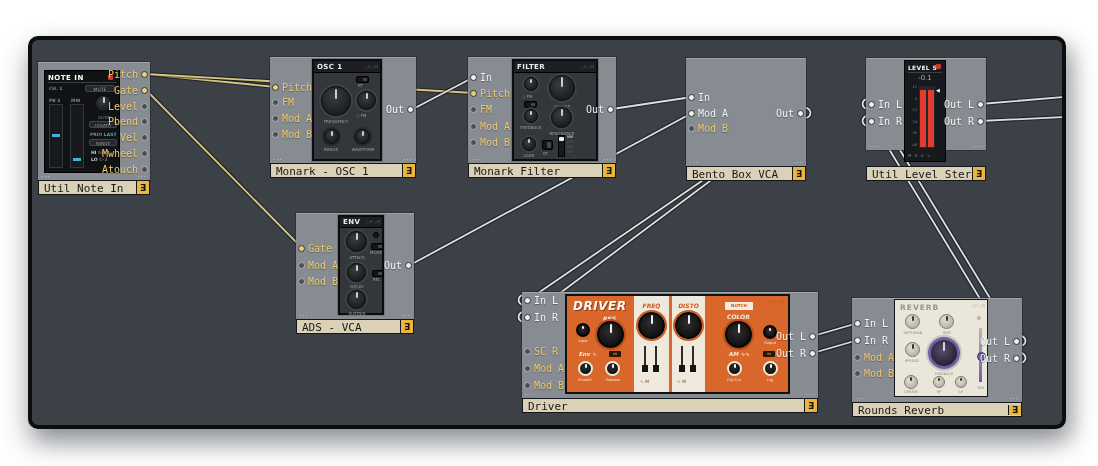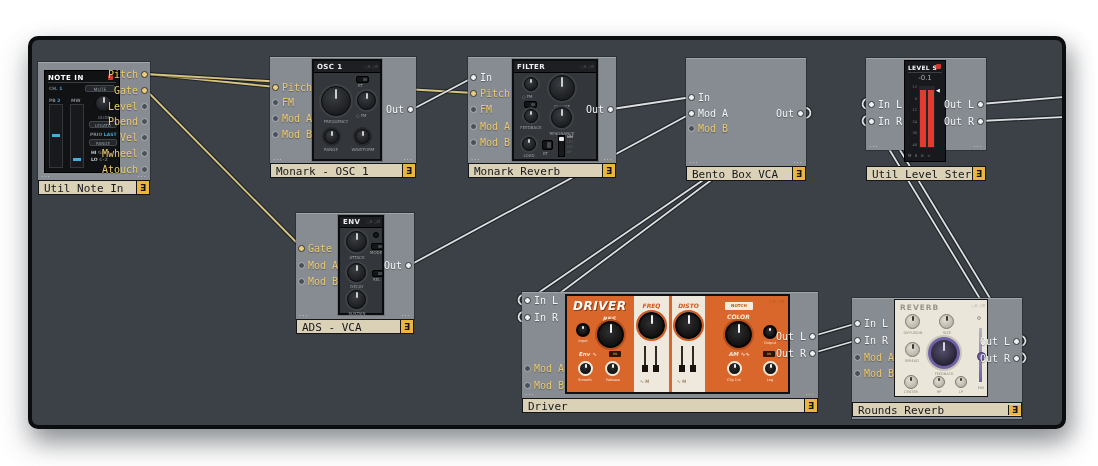--- a/index.html
+++ b/index.html
@@ -306,21 +306,21 @@
       <div class="ports" style="position: absolute; inset: 0px;">
             <div class="prow out" style="top: 44px;">
               <span class="plab aud">Out</span>
               <span class="pdot con aud"></span>
             </div>
           </div>
       <span class="grip gl">···</span>
       <span class="grip gr">···</span>
     </div>
     <div class="namebar" style="top: 106px;">
-      <span class="nametext">Monark Reverb</span>
+      <span class="nametext">Monark Filter</span>
       <span class="structicon">Ǝ</span>
     </div>
   </div>
 
   <div class="module" style="left: 654px; top: 18px; width: 120px; height: 123px;">
     <div class="panel" style="height: 108px;">
       <div class="ports" style="position: absolute; inset: 0px;">
             <div class="prow in" style="top: 31px;">
               <span class="pdot con aud"></span>
               <span class="plab aud">In</span>
@@ -526,20 +526,24 @@
       </div>
       <div class="ports" style="position: absolute; inset: 0px;">
             <div class="prow in" style="top: 0px;">
               <span class="pdot con aud"></span>
               <span class="plab aud">In L</span>
             </div>
             <div class="prow in" style="top: 17px;">
               <span class="pdot con aud"></span>
               <span class="plab aud">In R</span>
             </div>
+            <div class="prow in" style="top: 51px;">
+              <span class="pdot unc"></span>
+              <span class="plab evt">SC R</span>
+            </div>
             <div class="prow in" style="top: 68px;">
               <span class="pdot unc"></span>
               <span class="plab evt">Mod A</span>
             </div>
             <div class="prow in" style="top: 85px;">
               <span class="pdot unc"></span>
               <span class="plab evt">Mod B</span>
             </div>
           </div>
       <div class="ports" style="position: absolute; inset: 0px;">
@@ -555,21 +559,21 @@
       <span class="grip gl">···</span>
       <span class="grip gr">···</span>
     </div>
     <div class="namebar" style="top: 106px;">
       <span class="nametext">Driver</span>
       <span class="structicon">Ǝ</span>
     </div>
   </div>
 
   <div class="module" style="left: 820px; top: 258px; width: 170px; height: 119px;">
-    <div class="panel" style="height: 121px;">
+    <div class="panel" style="height: 104px;">
       <div class="dev" style="left:42px;top:1px;width:94px;height:98px;background:#eae6da;border:1.5px solid #141414;">
         <span class="t" style="left:5px;top:3px;font:800 7.5px 'DejaVu Sans',sans-serif;color:#98948a;letter-spacing:1px;">REVERB</span>
         <span class="ab" style="color:#b5b1a6;">○<b style="font-weight:normal;">A</b> ○<b style="font-weight:normal;">B</b></span>
         <span class="led" style="right:6px;top:16px;width:4px;height:4px;border:1px solid #a9a59a;background:#d8d4c8;"></span>
         <span class="kb kgray" style="left:10px;top:14px;width:15px;height:15px;">
               <i></i>
             </span>
         <span class="lab" style="left:0px;top:31px;width:36px;color:#8b877c;font-size:3.5px;">DIFFUSION</span>
         <span class="kb kgray" style="left:44px;top:14px;width:15px;height:15px;">
               <i></i>

